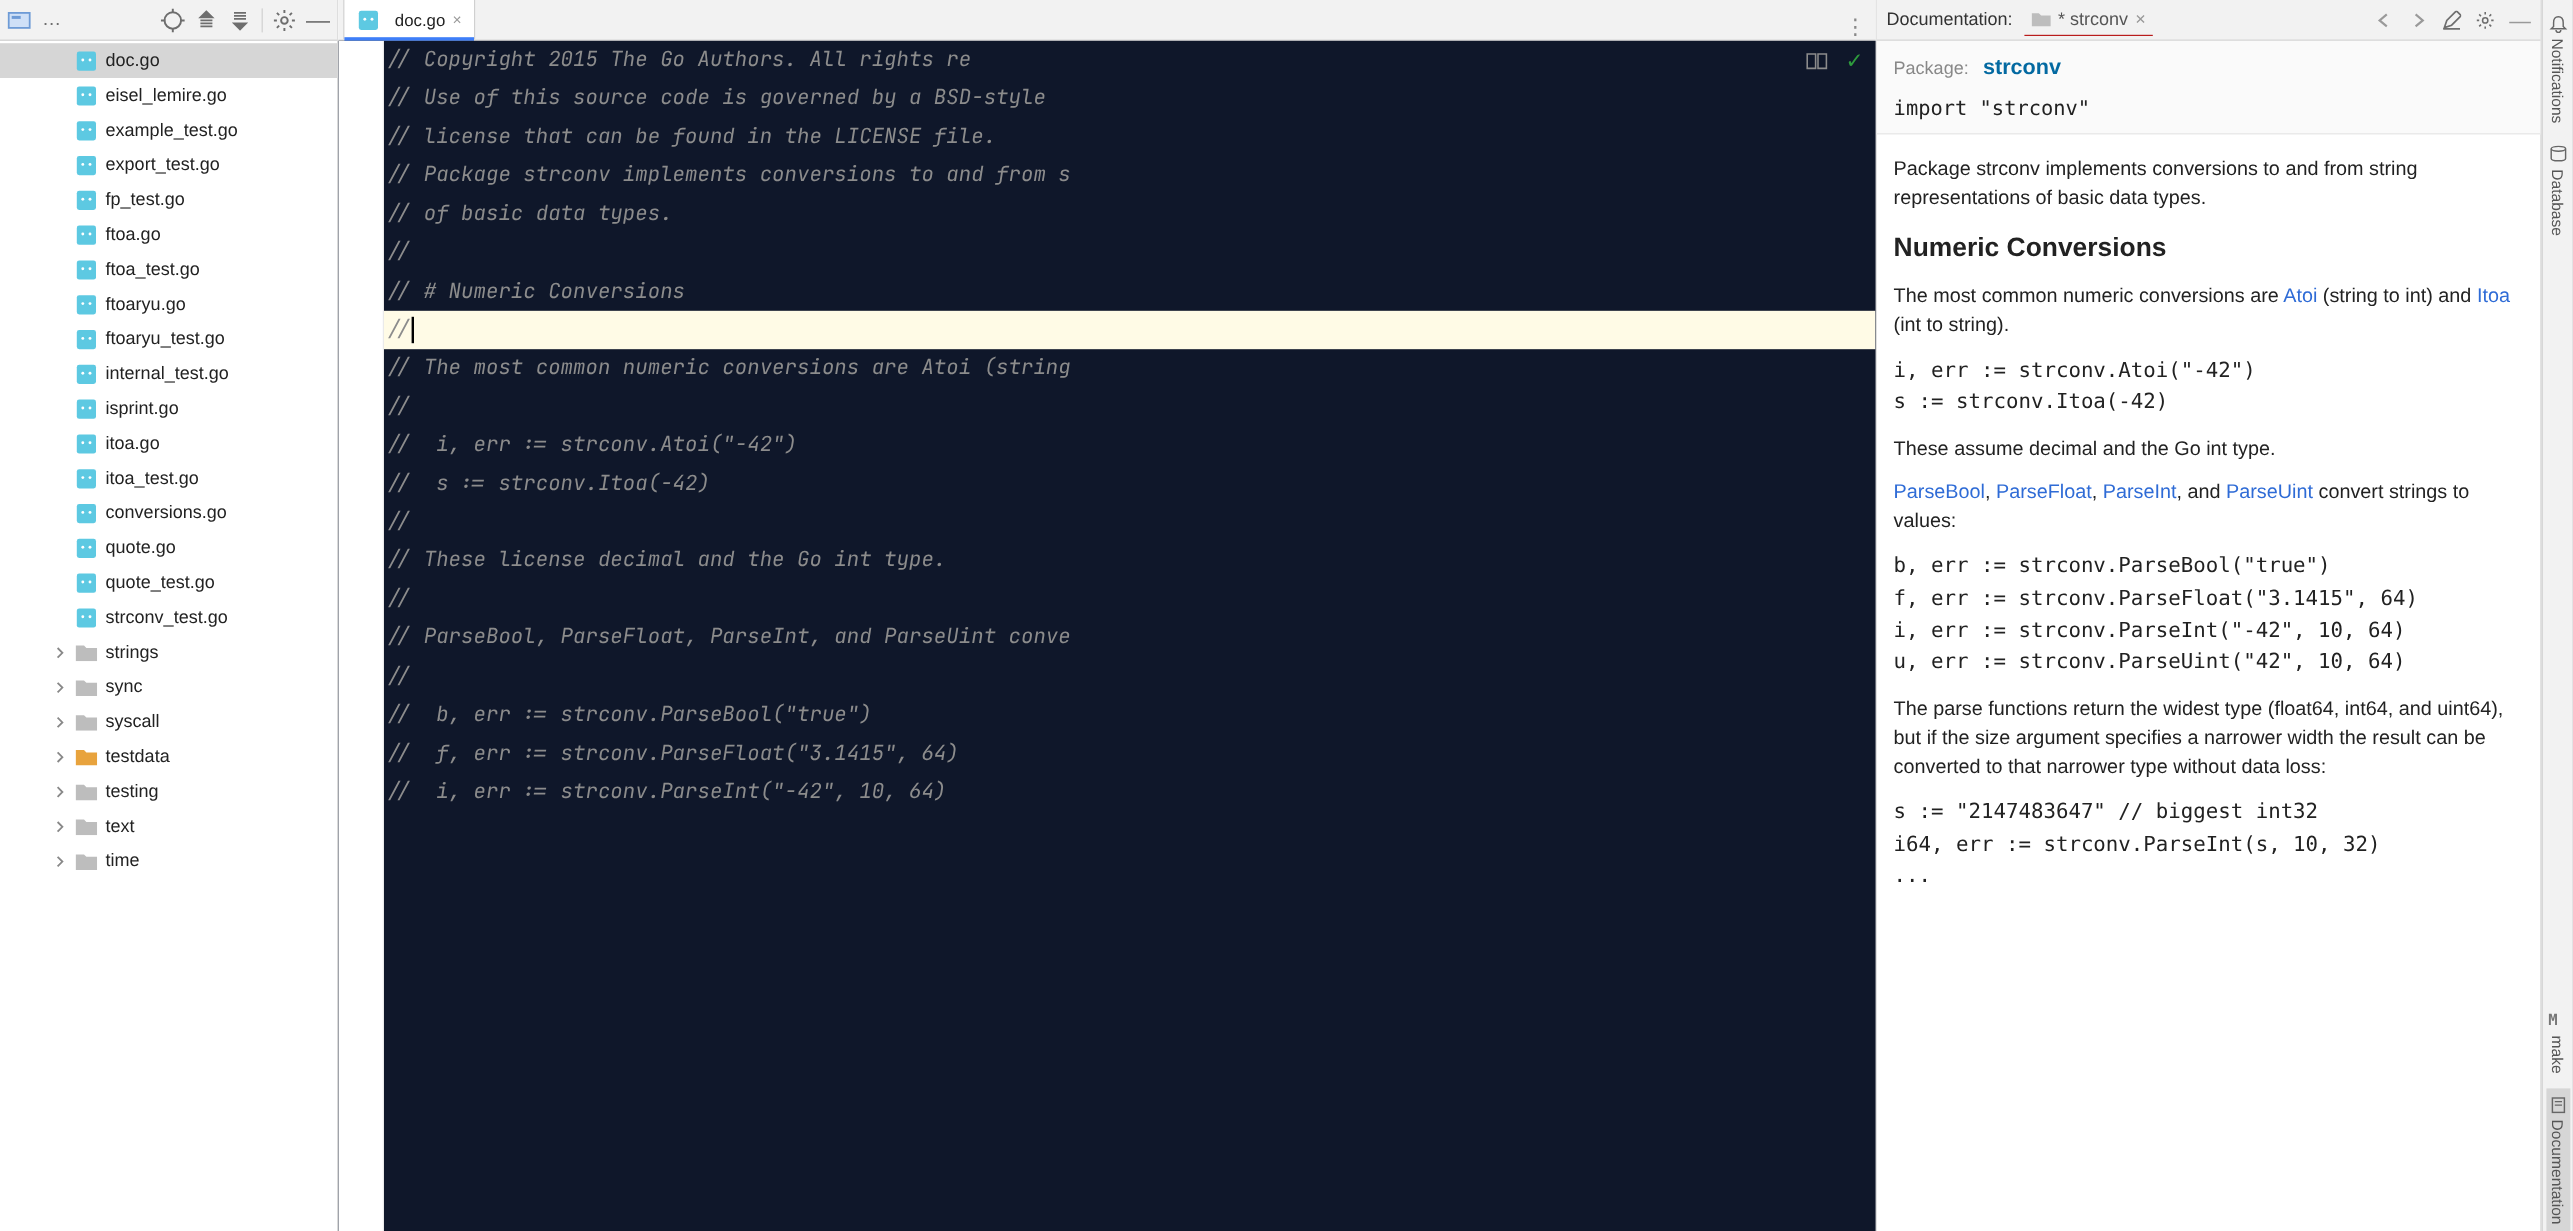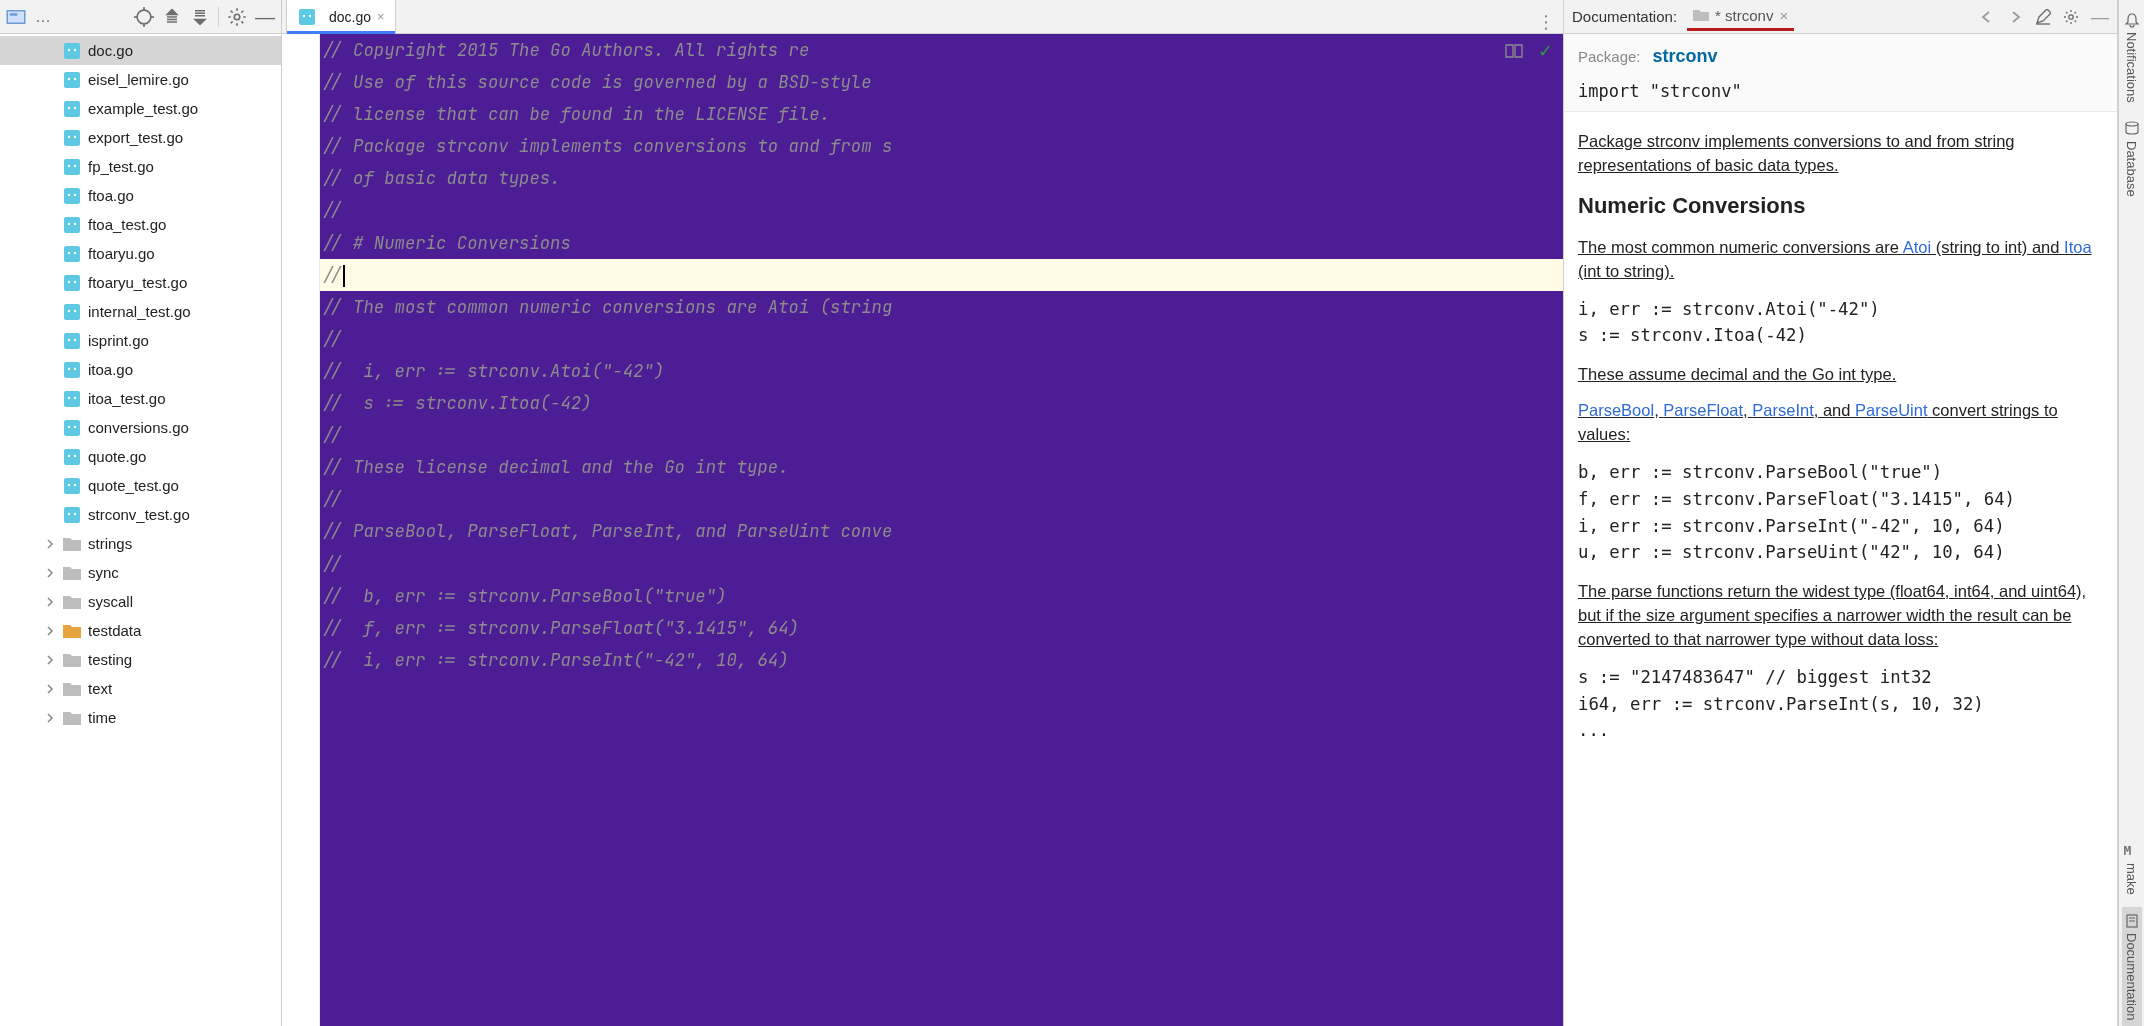--- a/index.html
+++ b/index.html
@@ -26,45 +26,45 @@
   .tree-label { color: #222; }
 
   
   .editor-pane { flex: 1; height: 100%; display: flex; flex-direction: column; background: #fff; border-right: 1px solid #d0d0d0; }
   .editor-tabs { height: 34px; background: #f2f2f2; border-bottom: 1px solid #d0d0d0; display: flex; align-items: flex-end; padding-left: 4px; position: relative; }
   .editor-tab { height: 34px; display: flex; align-items: center; padding: 0 10px 0 10px; background: #fff; border: 1px solid #d0d0d0; border-bottom: none; gap: 6px; position: relative; }
   .editor-tab.active::after { content: ""; position: absolute; left: 0; right: 0; bottom: -1px; height: 3px; background: #3e7ef8; }
   .editor-tab .close { color: #999; font-size: 13px; cursor: pointer; }
   .tabs-more { margin-left: auto; margin-right: 8px; color: #888; font-size: 18px; cursor: pointer; }
 
-  .editor-body { flex: 1; display: flex; overflow: hidden; background: #4c1d95; position: relative; }
+  .editor-body { flex: 1; display: flex; overflow: hidden; background: #0f172a; position: relative; }
   .gutter { width: 38px; background: #fff; border-right: 1px solid #eaeaea; }
   .code { flex: 1; overflow: hidden; font-family: "JetBrains Mono", Menlo, Consolas, monospace; font-size: 17.3px; line-height: 32.1px; padding-left: 0; }
   .code-line { white-space: pre; color: #8c8c8c; font-style: italic; padding-left: 2px; }
   .code-line.current { background: #fffbe6; }
   .code-caret { border-left: 2px solid #000; height: 22px; display: inline-block; vertical-align: middle; }
   .editor-top-icons { position: absolute; top: 6px; right: 10px; display: flex; gap: 14px; align-items: center; }
   .editor-top-icons .ico { color: #8c8c8c; }
   .editor-top-icons .ok { color: #2e9b3d; font-size: 18px; }
 
   
   .doc-pane { width: 554px; height: 100%; background: #fff; display: flex; flex-direction: column; border-right: 1px solid #d0d0d0; }
   .doc-toolbar { height: 34px; background: #f2f2f2; border-bottom: 1px solid #d0d0d0; display: flex; align-items: center; padding: 0 8px; gap: 10px; font-size: 15px; }
   .doc-toolbar .title { color: #333; }
-  .doc-tab { display: flex; align-items: center; gap: 6px; padding: 4px 6px; border-bottom: 3px solid #b91c1c; color: #555; }
+  .doc-tab { display: flex; align-items: center; gap: 6px; padding: 4px 6px; border-bottom: 1px solid #b91c1c; color: #555; }
   .doc-toolbar .nav { margin-left: auto; display: flex; align-items: center; gap: 12px; color: #9a9a9a; }
   .doc-toolbar .nav .ico { cursor: pointer; }
 
   .doc-head { padding: 12px 14px 10px 14px; border-bottom: 1px solid #e7e7e7; background:#fafafa; }
   .doc-head .pkg-label { color: #888; font-size: 15px; margin-right: 8px; }
   .doc-head .pkg-name { font-weight: 700; font-size: 18px; color: #0369a1; }
   .doc-import { font-family: Menlo, Consolas, monospace; font-size: 17px; margin-top: 14px; color: #222; }
 
   .doc-body { flex: 1; overflow: auto; padding: 14px 14px 8px 14px; font-size: 16.5px; line-height: 1.45; }
-  .doc-body p { margin: 4px 0 12px 0; text-decoration: underline; }
+  .doc-body p { margin: 4px 0 12px 0; }
   .doc-body h2 { font-size: 22px; font-weight: 700; margin: 6px 0 14px 0; }
   .doc-body pre { font-family: Menlo, Consolas, monospace; font-size: 17.3px; line-height: 1.55; margin: 6px 0 14px 0; white-space: pre; }
   .doc-body a { color: #2e6bd6; text-decoration: none; }
 
   
   .right-strip { width: 26px; height: 100%; background: #f2f2f2; border-left: 1px solid #d0d0d0; display: flex; flex-direction: column; align-items: center; padding-top: 6px; gap: 6px; }
   .strip-item { writing-mode: vertical-rl; font-size: 13px; color: #555; padding: 6px 2px; cursor: pointer; display: flex; align-items: center; gap: 4px; }
   .strip-item.active { background: #d6d6d6; }
   .strip-ico { width: 16px; height: 16px; color: #777; }
   .strip-spacer { flex: 1; }

